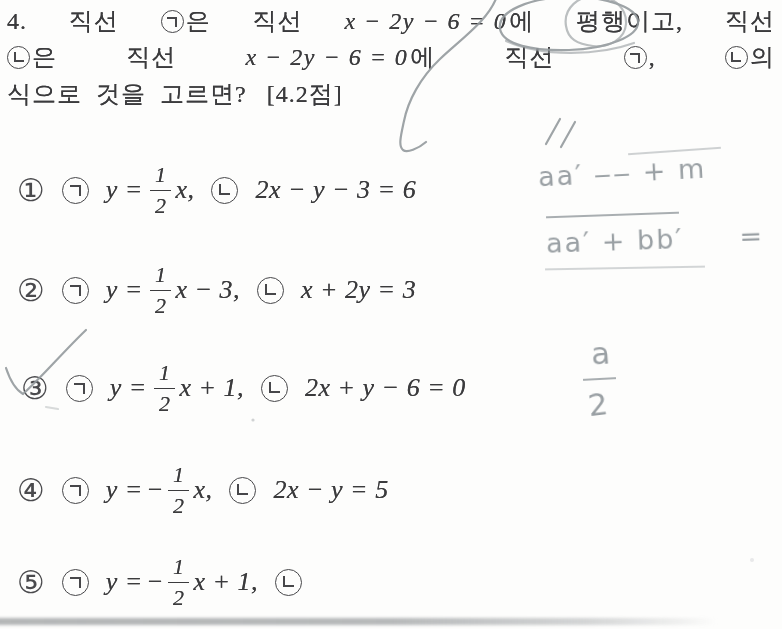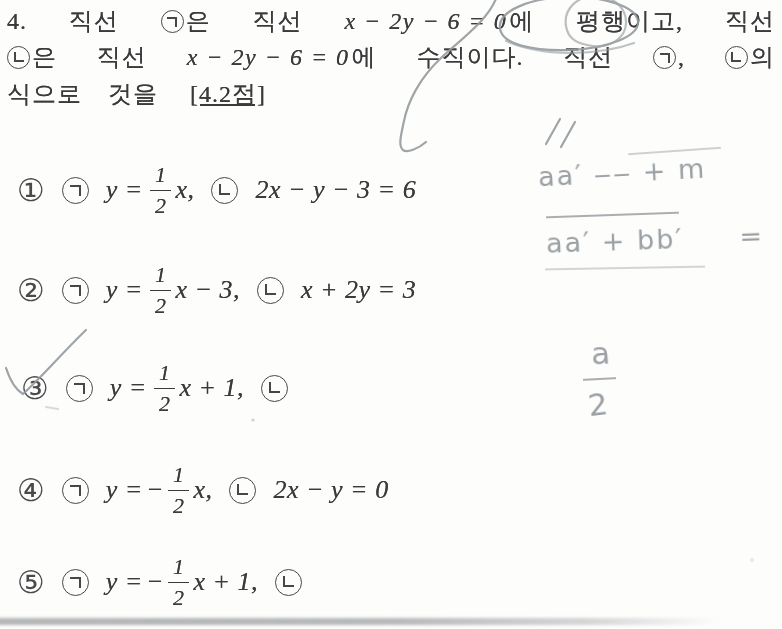--- a/index.html
+++ b/index.html
@@ -9,21 +9,21 @@
     font-family:"Liberation Serif",serif;color:#3b3b3d;
   }
   
   .qline{
     position:absolute;left:7px;display:flex;align-items:center;
     font-size:24px;letter-spacing:1px;line-height:30px;white-space:nowrap;
     text-shadow:0 0 .6px rgba(55,55,58,.9);
   }
   .qline1{top:6px;width:768px;justify-content:space-between;}
   .qline2{top:42px;width:768px;justify-content:space-between;}
-  .qline3{top:79px;gap:26px;}
+  .qline3{top:79px;gap:14px;}
   .chunk{display:inline-flex;align-items:center;gap:2px;}
   .mi{font-style:italic;letter-spacing:1.5px;font-size:24px;}
   
   .sym{
     display:inline-flex;align-items:center;justify-content:center;
     width:27px;height:27px;border:1.7px solid #47474a;border-radius:50%;
     box-sizing:border-box;flex:none;
   }
   .sym-s{width:23px;height:23px;border-width:1.5px;}
   .gi{display:block;width:9px;height:9px;border-top:2.2px solid #47474a;border-right:2.2px solid #47474a;margin-top:1px;}
@@ -79,40 +79,40 @@
       <span class="sym sym-s" title="㉡">
           <i class="ni"></i>
         </span>
       <span>은</span>
     </span>
     <span class="chunk">직선</span>
     <span class="chunk">
       <span class="mi">x − 2y − 6 = 0</span>
       <span>에</span>
     </span>
-    <span class="chunk">수직이다.</span>
     <span class="chunk">직선</span>
     <span class="chunk">
       <span class="sym sym-s" title="㉠">
           <i class="gi"></i>
         </span>
       <span>,</span>
     </span>
     <span class="chunk">
       <span class="sym sym-s" title="㉡">
           <i class="ni"></i>
         </span>
       <span>의</span>
     </span>
   </div>
 
   <div class="qline qline3">
     <span class="chunk">식으로</span>
     <span class="chunk">것을</span>
-    <span class="chunk" style="margin-left:6px;text-decoration:underline;">[4.2점]</span>
+    <span class="chunk">고르면?</span>
+    <span class="chunk" style="margin-left:6px;">[4.2점]</span>
   </div>
 
   <div class="opt" style="top:157px">
     <span class="onum">①</span>
     <span class="sym" title="㉠">
         <i class="gi"></i>
       </span>
     <span class="math mrow">
       <span>y =</span>
       <span></span>
@@ -158,40 +158,41 @@
       <span></span>
       <span class="frac">
           <span class="fn">1</span>
           <span class="fd">2</span>
         </span>
       <span>x + 1,</span>
     </span>
     <span class="sym" title="㉡">
         <i class="ni"></i>
       </span>
+    <span class="math">2x + y − 6 = 0</span>
   </div>
 
   <div class="opt" style="top:457px">
     <span class="onum">④</span>
     <span class="sym" title="㉠">
         <i class="gi"></i>
       </span>
     <span class="math mrow">
       <span>y =</span>
       <span>−</span>
       <span class="frac">
           <span class="fn">1</span>
           <span class="fd">2</span>
         </span>
       <span>x,</span>
     </span>
     <span class="sym" title="㉡">
         <i class="ni"></i>
       </span>
-    <span class="math">2x − y = 0</span>
+    <span class="math">2x − y = 5</span>
   </div>
 
   <div class="opt" style="top:549px">
     <span class="onum">⑤</span>
     <span class="sym" title="㉠">
         <i class="gi"></i>
       </span>
     <span class="math mrow">
       <span>y =</span>
       <span>−</span>

